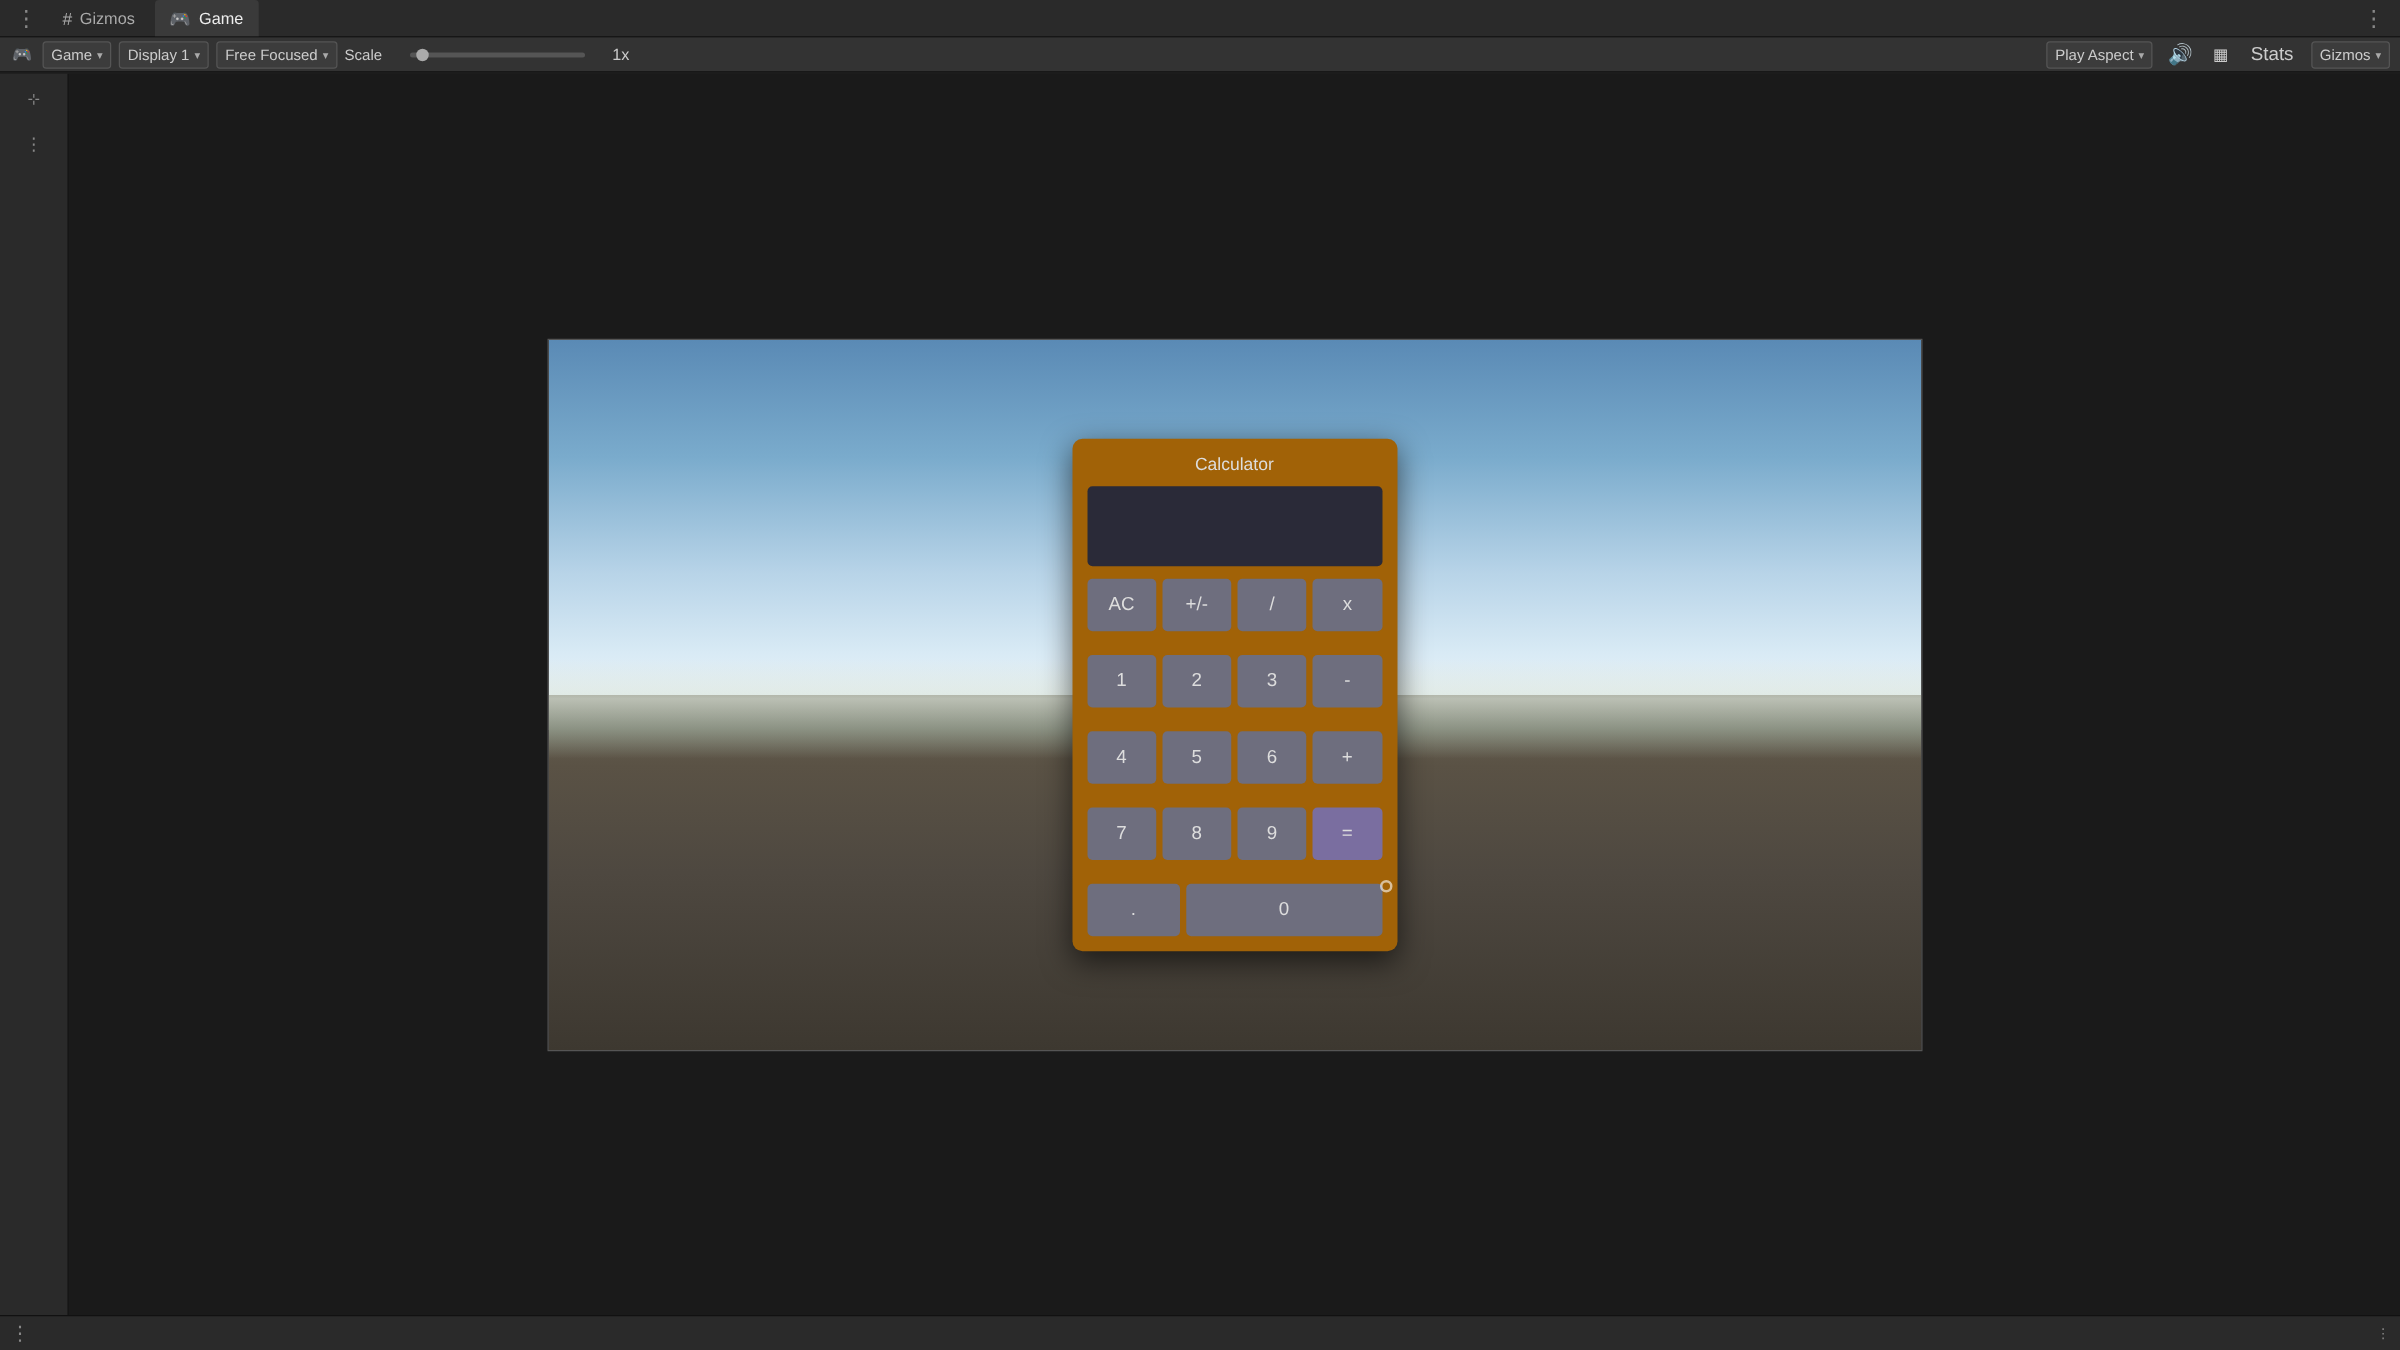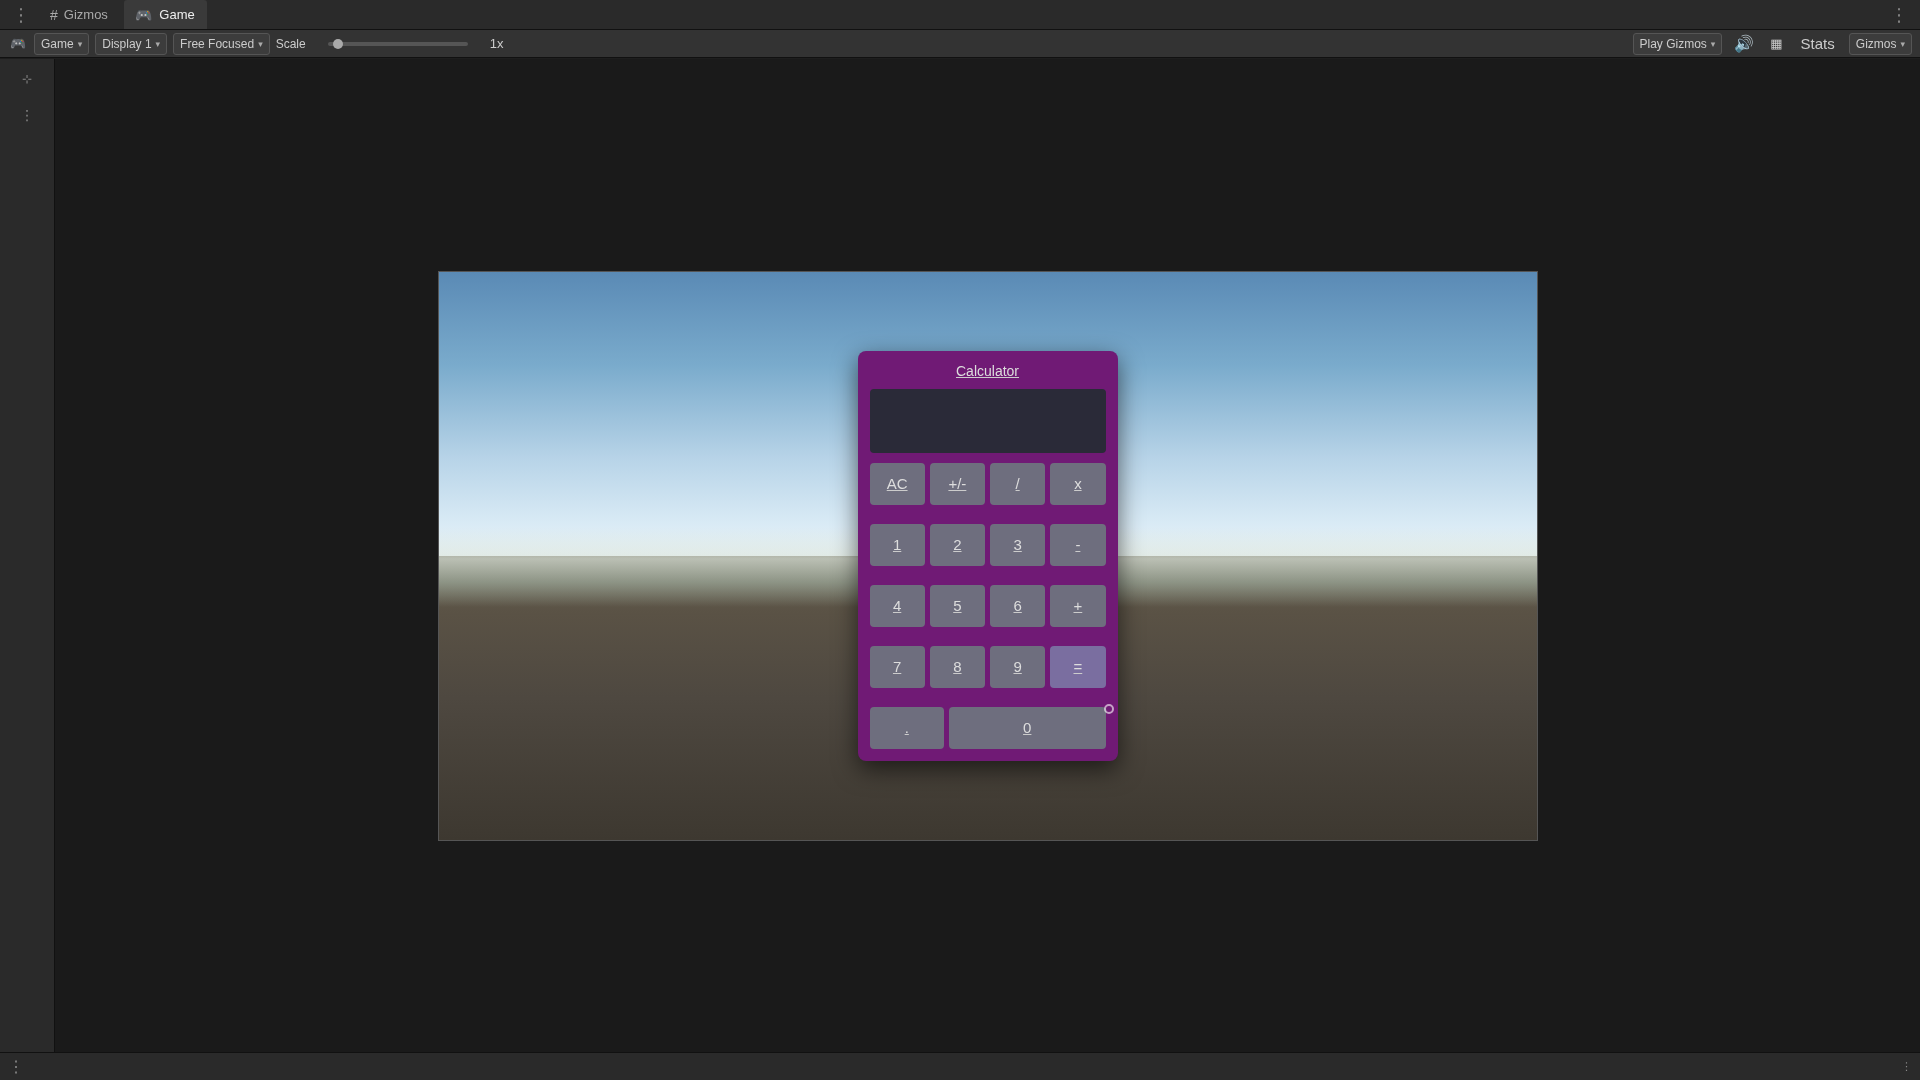--- a/index.html
+++ b/index.html
@@ -217,25 +217,24 @@
       background: linear-gradient(180deg, rgba(220,230,225,0.0) 0%, rgba(220,230,220,0.7) 40%, rgba(180,200,185,0.5) 70%, rgba(130,125,110,0.0) 100%);
     }
 
     
     .calculator {
       position: absolute;
       left: 50%;
       top: 50%;
       transform: translate(-50%, -50%);
       width: 260px;
-      background: #701a75;
+      background: #a16207;
       border-radius: 8px;
       padding: 12px;
       box-shadow: 0 8px 24px rgba(0,0,0,0.6);
-      text-decoration: underline;
     }
 
     .calc-title {
       text-align: center;
       color: #ddd;
       font-size: 14px;
       margin-bottom: 10px;
       font-weight: 400;
     }
 
@@ -368,21 +367,21 @@
   <div class="scale-group">
     <span>Scale</span>
     <div class="scale-slider">
       <div class="scale-slider-thumb"></div>
     </div>
     <span class="scale-value">1x</span>
   </div>
 
   <div class="toolbar-right">
     <div class="toolbar-dropdown">
-      <span>Play Gizmos</span>
+      <span>Play Aspect</span>
       <span class="arrow">▾</span>
     </div>
 
     <button class="icon-btn">🔊</button>
     <button class="icon-btn" style="font-size:13px;">▦</button>
 
     <button class="toolbar-btn">Stats</button>
 
     <div class="toolbar-dropdown">
       <span>Gizmos</span>

